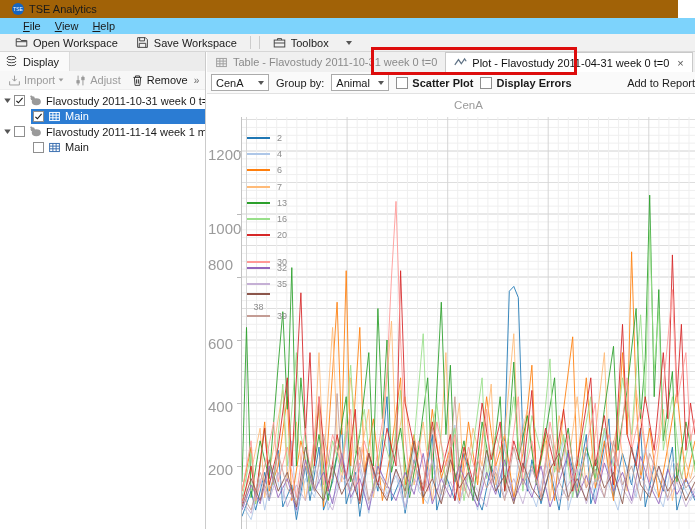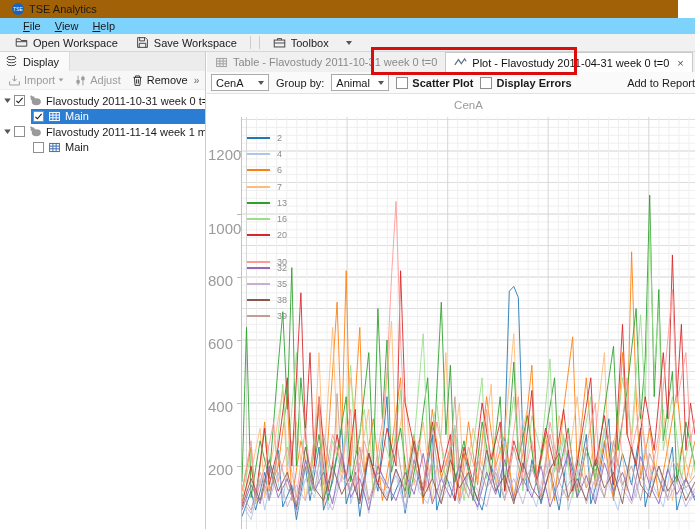--- a/index.html
+++ b/index.html
@@ -473,36 +473,36 @@
         <span class="legend-label">30</span>
       </div>
       <div class="legend-row" style="top: 129.6px;">
         <span class="legend-line" style="background:#9467bd"></span>
         <span class="legend-label">32</span>
       </div>
       <div class="legend-row" style="top: 145.8px;">
         <span class="legend-line" style="background:#c5b0d5"></span>
         <span class="legend-label">35</span>
       </div>
-      <div class="legend-row" style="top: 162px;">
+      <div class="legend-row" style="top: 162px; flex-direction: column;">
         <span class="legend-line" style="background:#8c564b"></span>
         <span class="legend-label">38</span>
       </div>
       <div class="legend-row" style="top: 178.2px;">
         <span class="legend-line" style="background:#c49c94"></span>
         <span class="legend-label">39</span>
       </div>
     </div>
 
   <div class="abs" id="annotation-rect"></div>
 <div class="ytick-label" style="left: 208px; top: 461px;">200</div>
     <div class="ytick-mark" style="left: 237px; width: 4px; top: 466px;"></div>
     <div class="ytick-label" style="left: 208px; top: 398px;">400</div>
     <div class="ytick-mark" style="left: 237px; width: 4px; top: 403px;"></div>
     <div class="ytick-label" style="left: 208px; top: 335px;">600</div>
     <div class="ytick-mark" style="left: 237px; width: 4px; top: 340px;"></div>
-    <div class="ytick-label" style="left: 208px; top: 272px;">800</div>
+    <div class="ytick-label" style="left: 208px; top: 256px;">800</div>
     <div class="ytick-mark" style="left: 237px; width: 4px; top: 277px;"></div>
     <div class="ytick-label" style="left: 208px; top: 220px;">1000</div>
     <div class="ytick-mark" style="left: 237px; width: 4px; top: 214px;"></div>
     <div class="ytick-label" style="left: 208px; top: 146px;">1200</div>
     <div class="ytick-mark" style="left: 237px; width: 4px; top: 151px;"></div>
   </div>
 
 </body></html>

